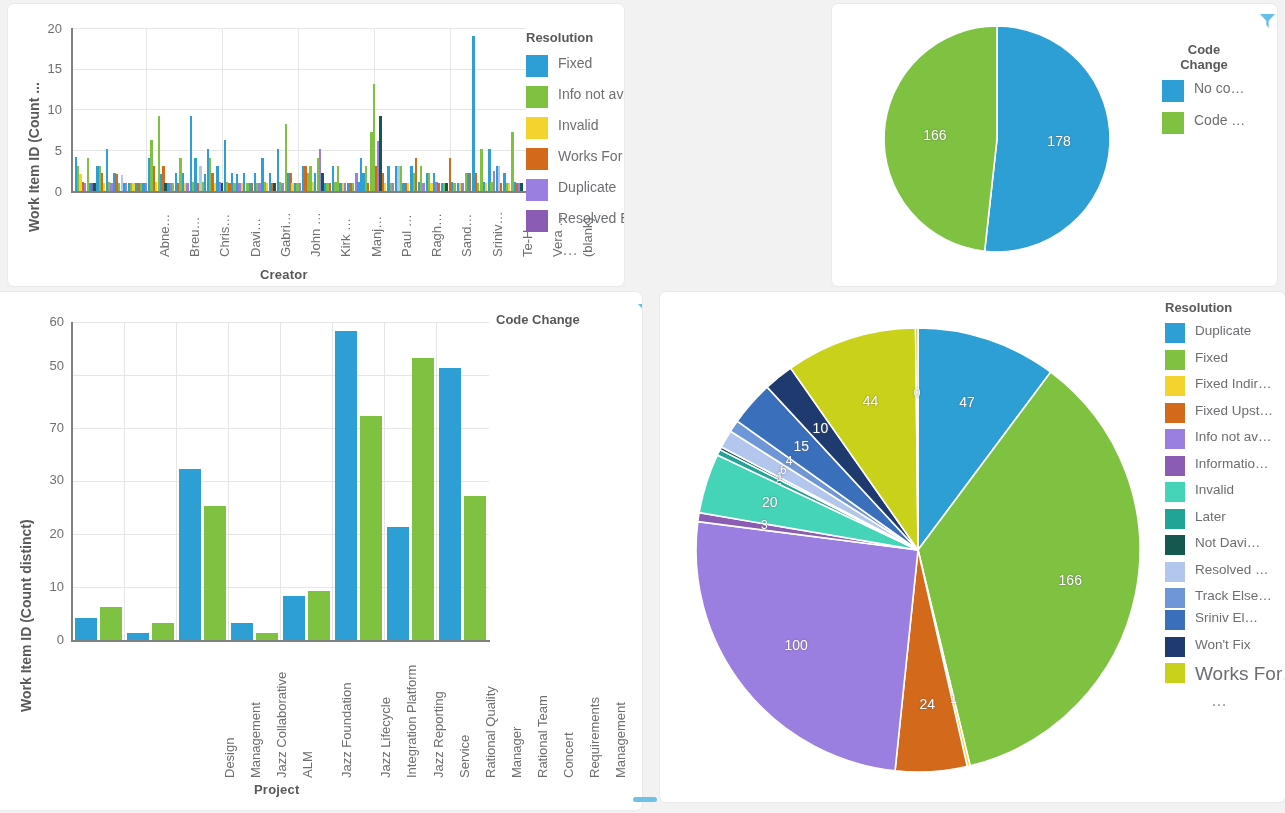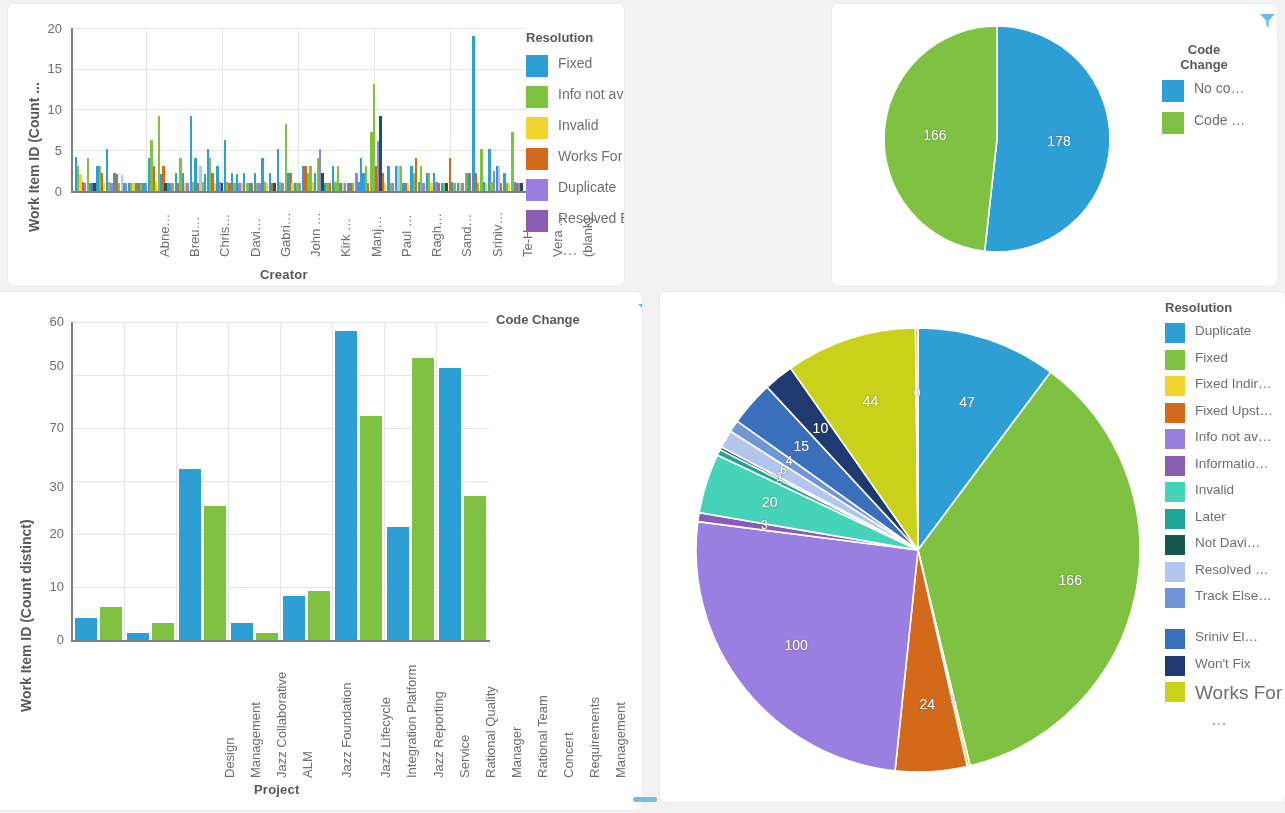--- a/index.html
+++ b/index.html
@@ -382,21 +382,21 @@
   <div class="filter-icon" style="left:644px; top:12px;">
     <div class="funnel"></div>
   </div>
 
   <div class="ylabel" style="left:24px; top:420px;">Work Item ID (Count distinct)</div>
 
   <div id="project-yticks">
       <div class="ytick" style="left: 38px; width: 32px; top: 340px;">0</div>
       <div class="ytick" style="left: 38px; width: 32px; top: 287px;">10</div>
       <div class="ytick" style="left: 38px; width: 32px; top: 234px;">20</div>
-      <div class="ytick" style="left: 38px; width: 32px; top: 187px;">30</div>
+      <div class="ytick" style="left: 38px; width: 32px; top: 180px;">30</div>
       <div class="ytick" style="left: 38px; width: 32px; top: 128px;">70</div>
       <div class="ytick" style="left: 38px; width: 32px; top: 66px;">50</div>
       <div class="ytick" style="left: 38px; width: 32px; top: 22px;">60</div>
     </div>
 
   <div class="plot" id="project-plot" style="left:78px; top:30px; width:417px; height:318px;">
     <div class="gridline" style="top:0;"></div>
     <div class="gridline" style="top:53px;"></div>
     <div class="gridline" style="top:106px;"></div>
     <div class="gridline" style="top:159px;"></div>
@@ -530,21 +530,21 @@
           <span class="legend-lbl" style="font-size: 13.5px;">Later</span>
         </div>
         <div class="legend-row" style="margin-bottom: 6.5px;">
           <div class="legend-sw" style="width: 20px; height: 20px; flex-basis: 20px; background: rgb(20, 88, 79);"></div>
           <span class="legend-lbl" style="font-size: 13.5px;">Not Davi…</span>
         </div>
         <div class="legend-row" style="margin-bottom: 6.5px;">
           <div class="legend-sw" style="width: 20px; height: 20px; flex-basis: 20px; background: rgb(179, 198, 238);"></div>
           <span class="legend-lbl" style="font-size: 13.5px;">Resolved …</span>
         </div>
-        <div class="legend-row" style="margin-bottom: 21px;">
+        <div class="legend-row" style="margin-bottom: 2px;">
           <div class="legend-sw" style="width: 20px; height: 20px; flex-basis: 20px; background: rgb(111, 150, 214);"></div>
           <span class="legend-lbl" style="font-size: 13.5px;">Track Else…</span>
         </div>
         <div class="legend-row" style="margin-bottom: 6.5px;">
           <div class="legend-sw" style="width: 20px; height: 20px; flex-basis: 20px; background: rgb(58, 111, 188);"></div>
           <span class="legend-lbl" style="font-size: 13.5px;">Sriniv El…</span>
         </div>
         <div class="legend-row" style="margin-bottom: 6.5px;">
           <div class="legend-sw" style="width: 20px; height: 20px; flex-basis: 20px; background: rgb(30, 58, 110);"></div>
           <span class="legend-lbl" style="font-size: 13.5px;">Won't Fix</span>

